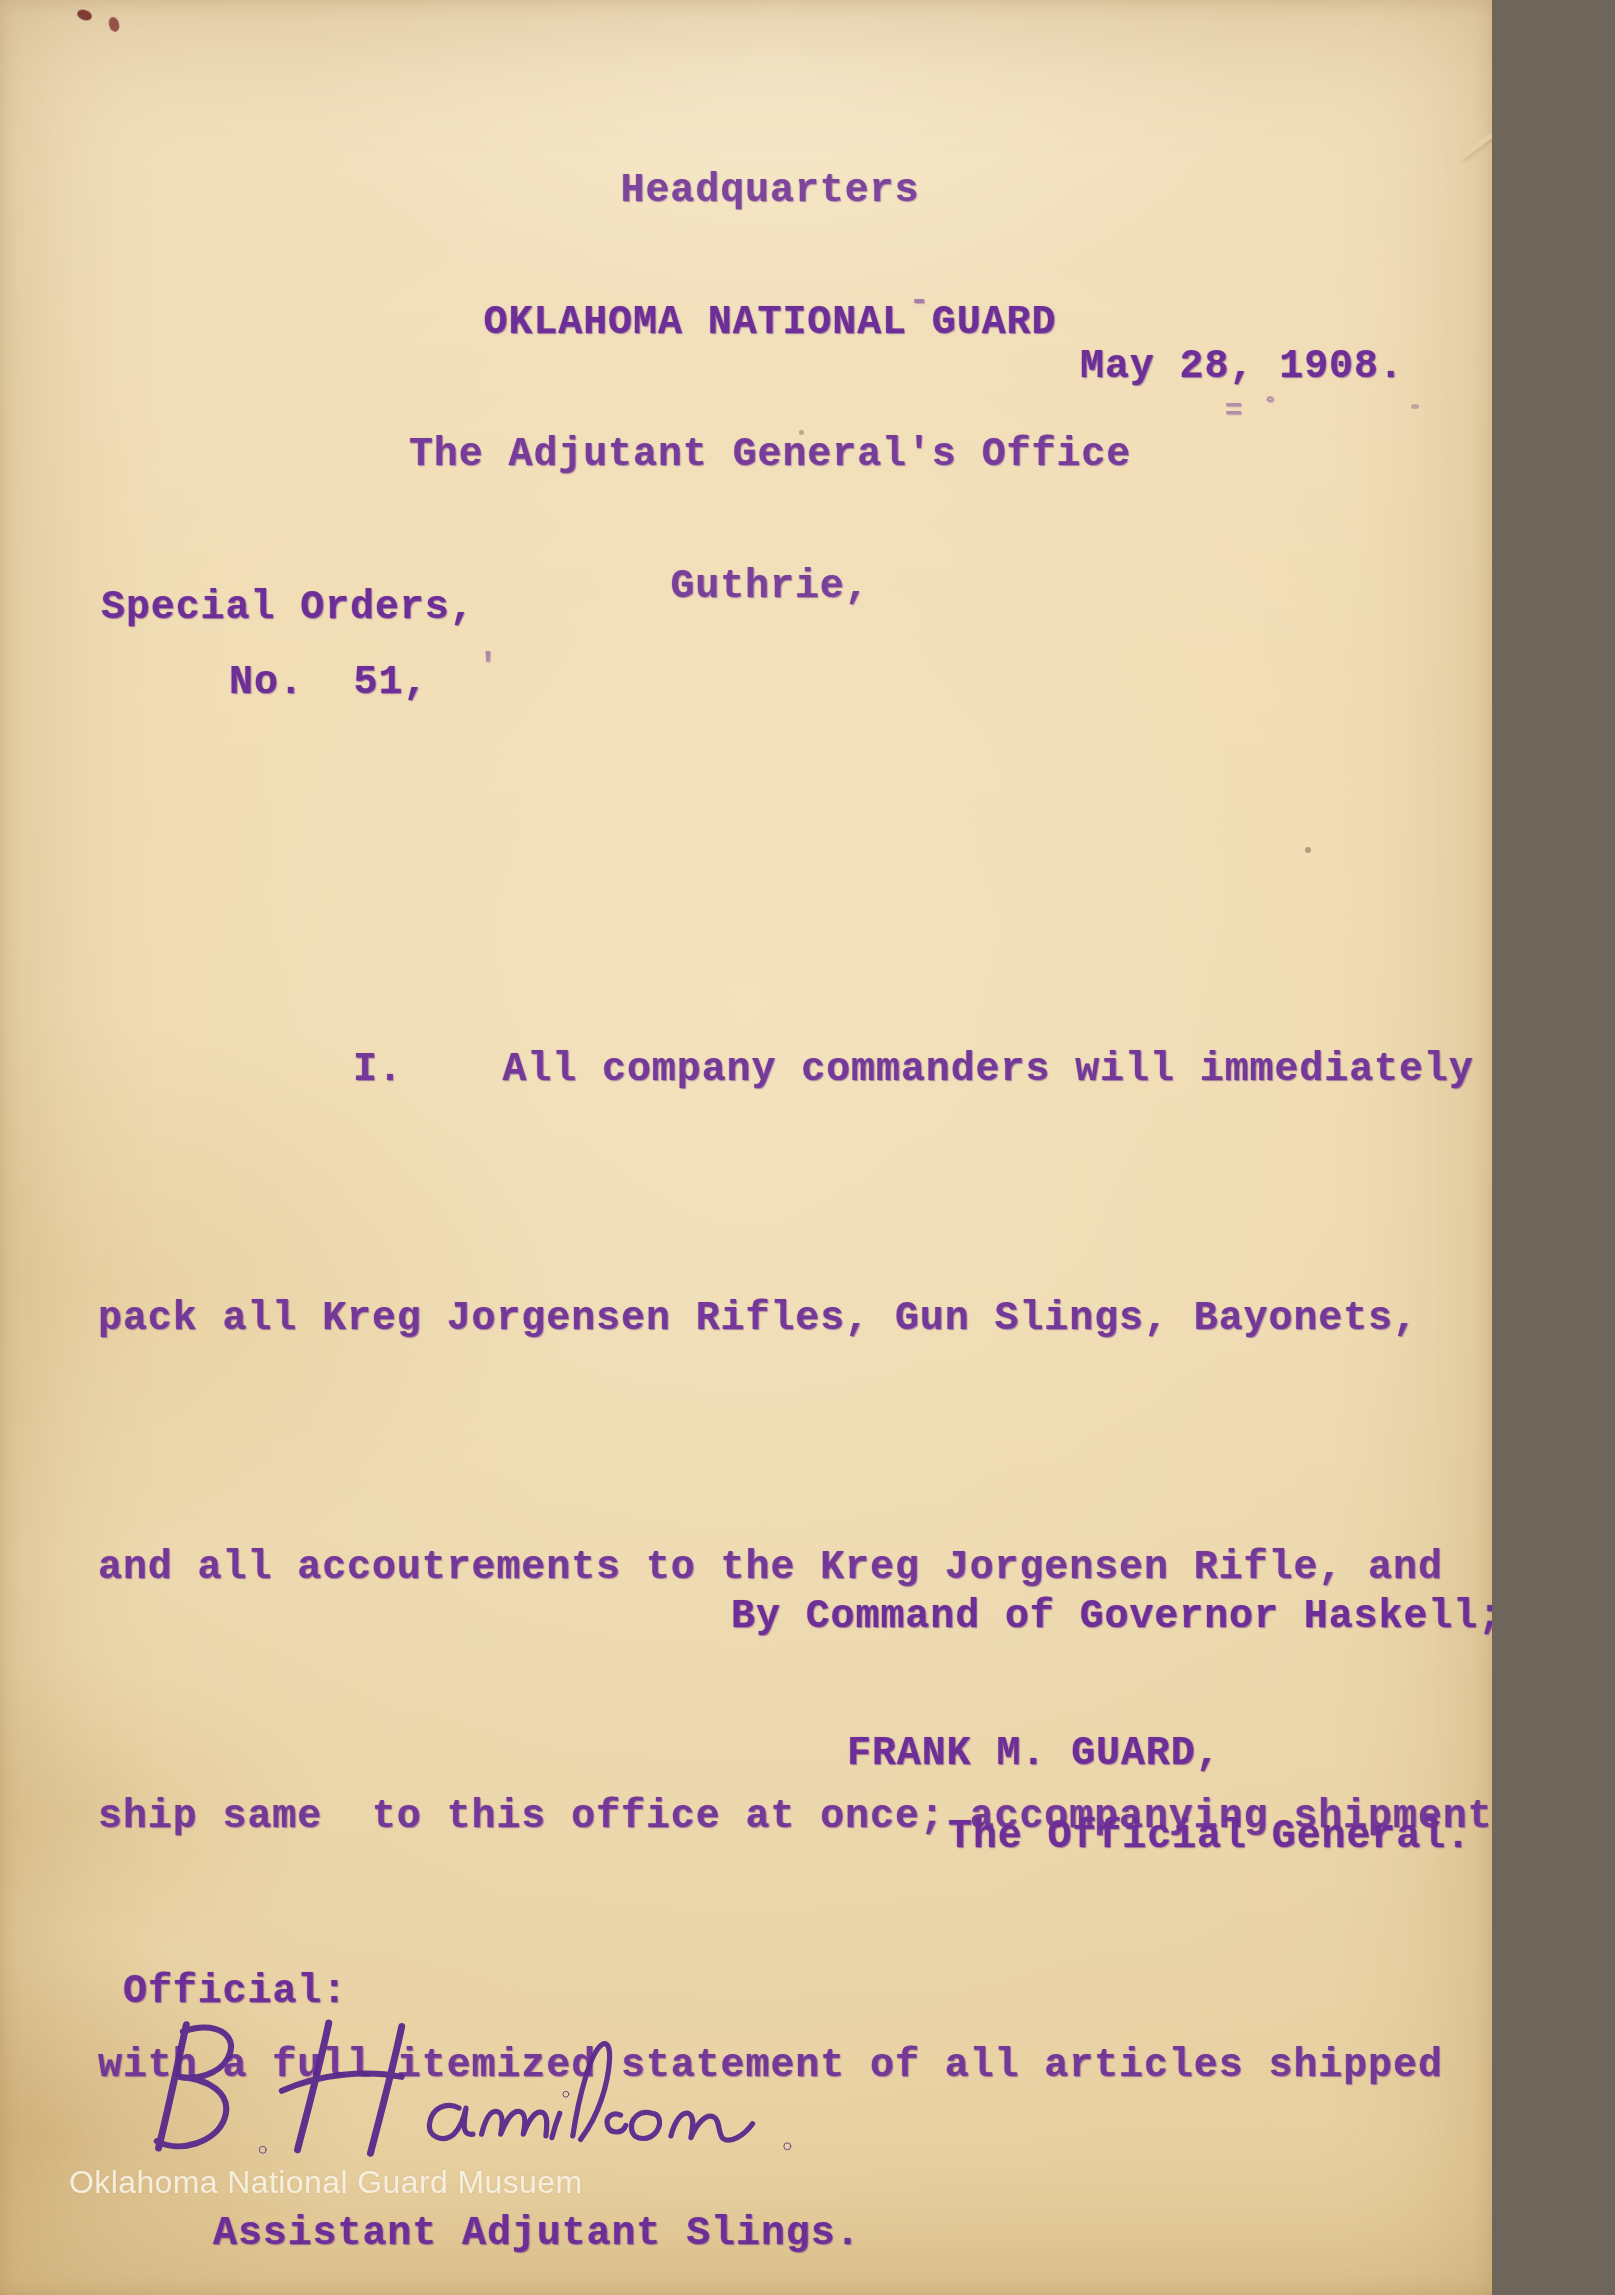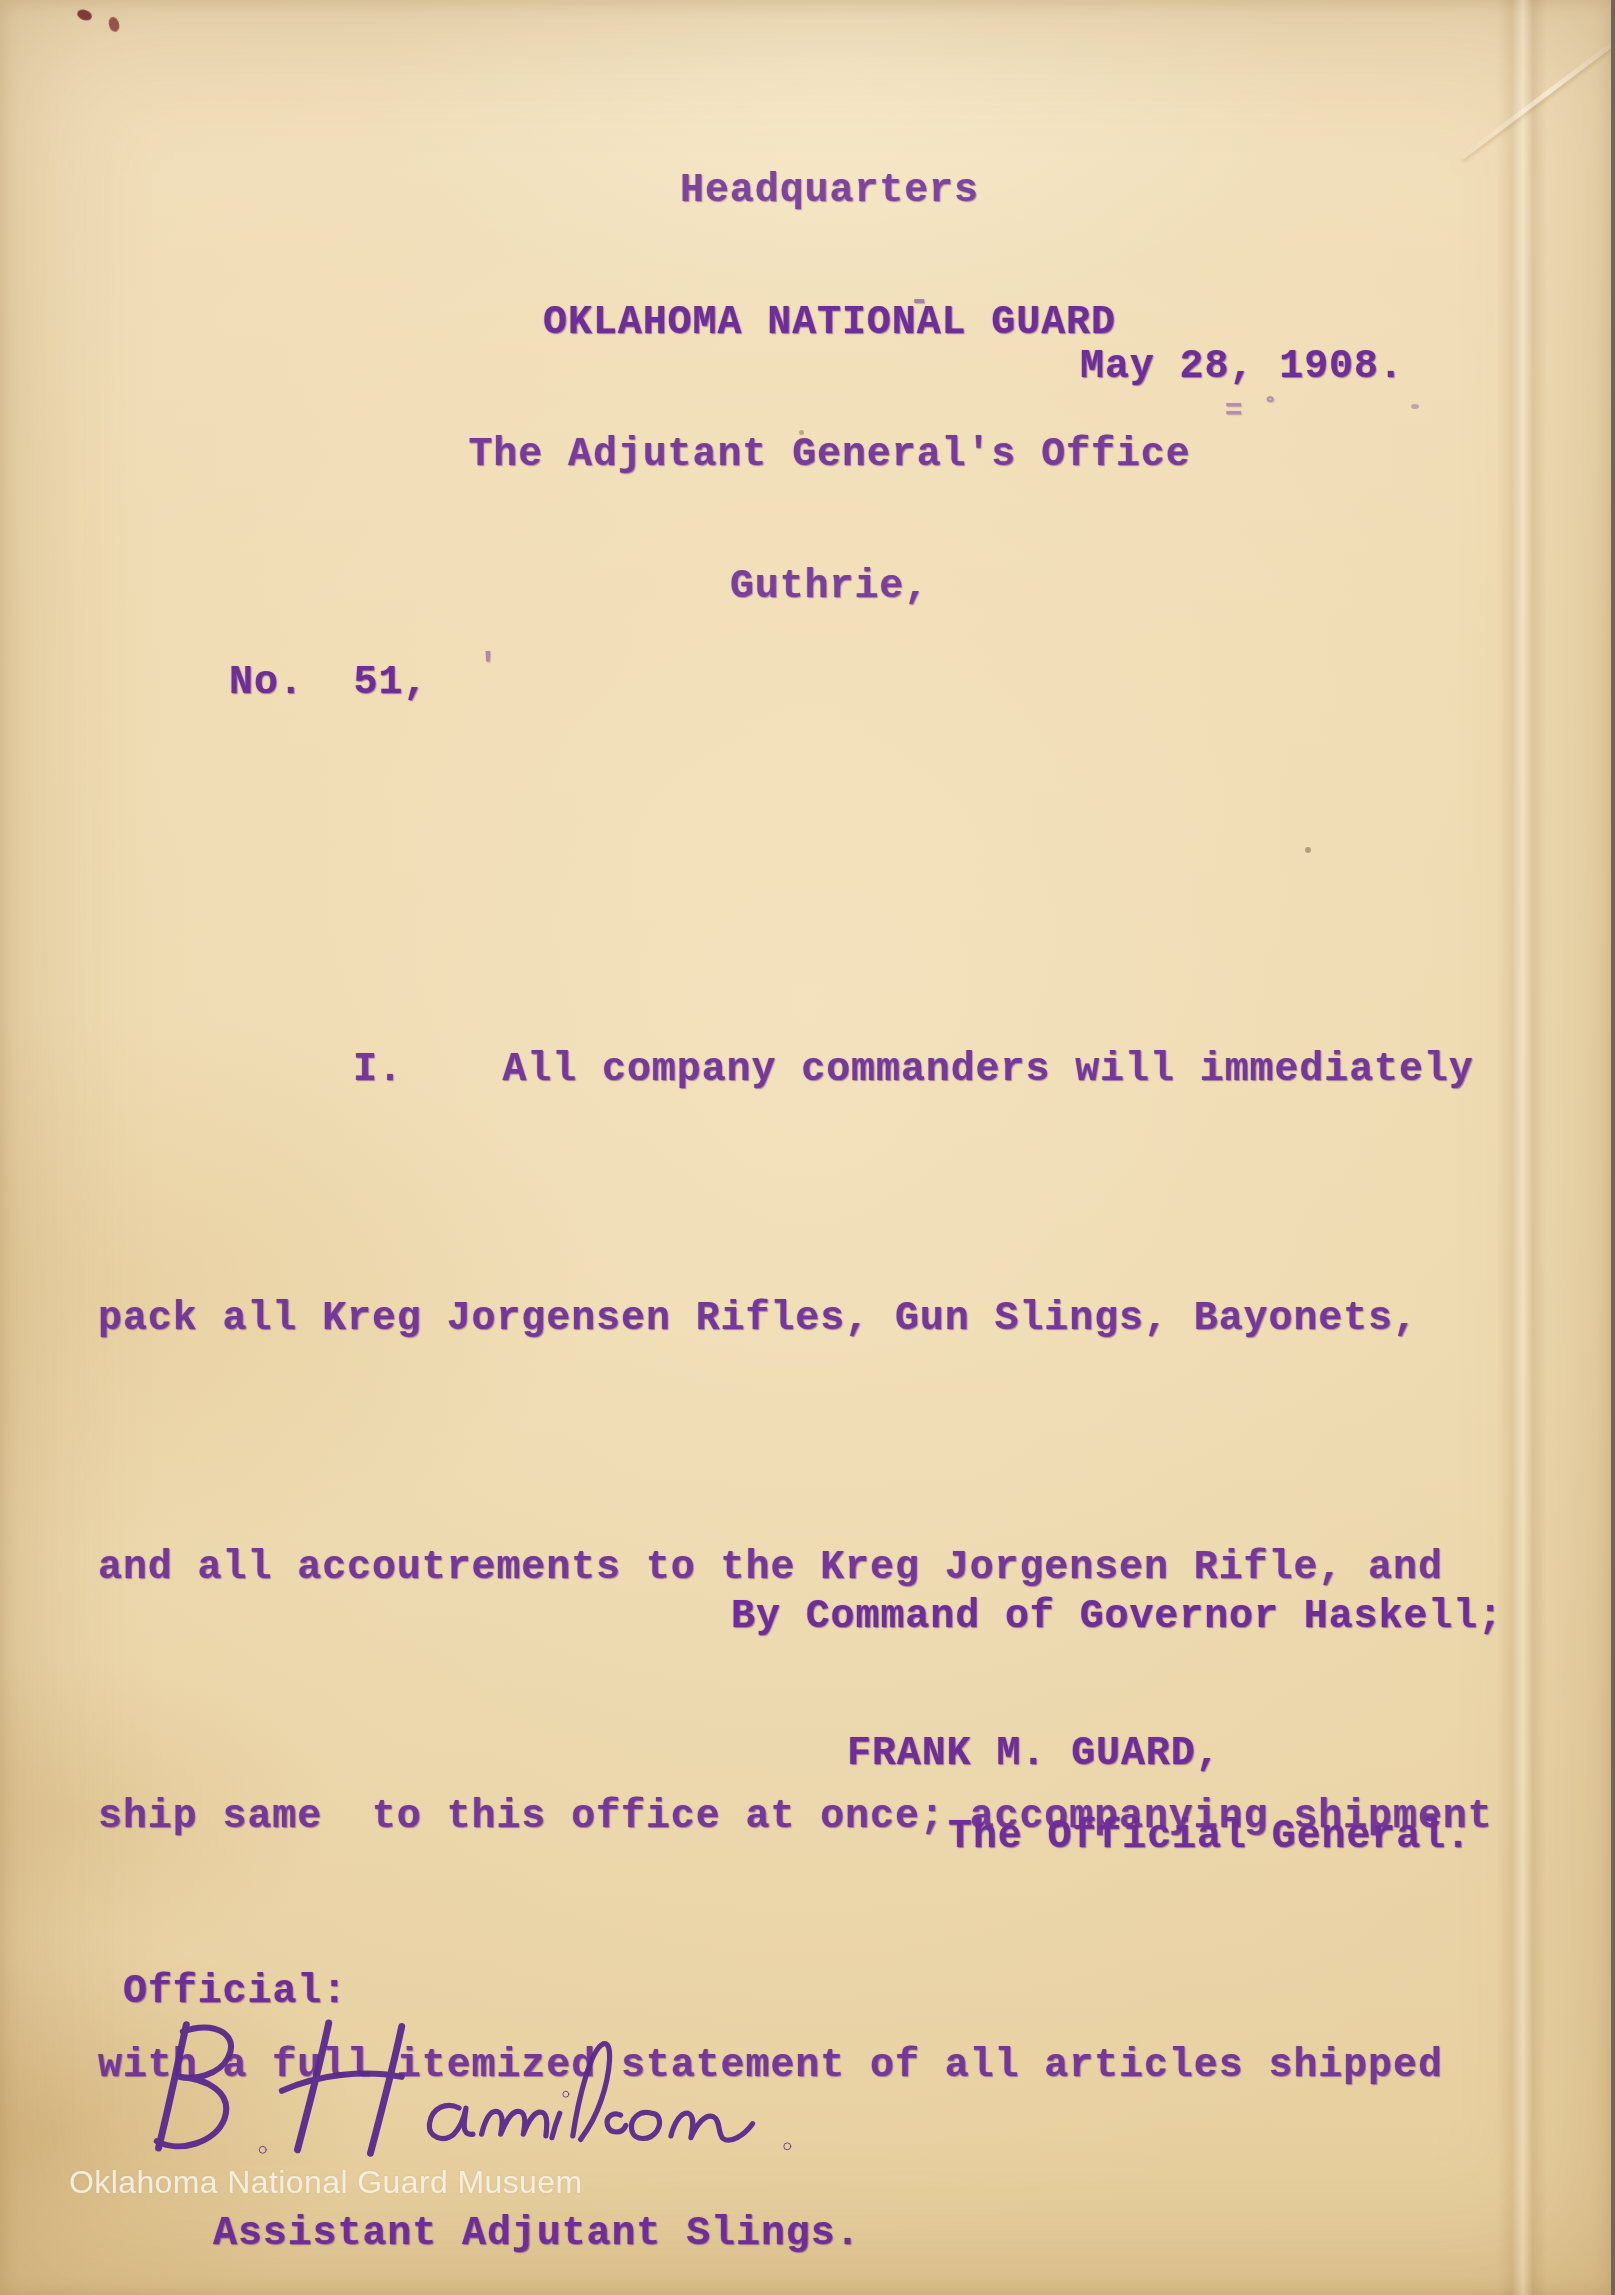--- a/index.html
+++ b/index.html
@@ -1,19 +1,19 @@
 <!DOCTYPE html>
 <html style="font-size:13.8px"><head>
 <meta charset="utf-8">
 <style>
   * { margin:0; padding:0; box-sizing:border-box; }
   html, body { background:#6e665a; }
   .page {
     position:relative;
-    width:1611px; height:2295px;
+    width:1492px; height:2295px;
     overflow:hidden;
     font-family:"Liberation Mono","DejaVu Sans Mono",monospace;
     background:
       radial-gradient(ellipse 773px 447px at 7% 56%, rgba(190,140,60,0.12), transparent 62%),
       radial-gradient(ellipse 447px 292px at 3% 93%, rgba(160,108,40,0.20), transparent 70%),
       radial-gradient(ellipse 361px 223px at 5% 79%, rgba(175,125,50,0.12), transparent 70%),
       radial-gradient(ellipse 653px 361px at 52% 3%, rgba(255,246,222,0.38), transparent 72%),
       radial-gradient(ellipse 1289px 1633px at 50% 44%, rgba(255,248,226,0.28), transparent 78%),
       linear-gradient(180deg, #f1dfbc 0%, #efdab0 28%, #edd8ad 58%, #e9d2a4 86%, #e6cd9b 100%);
     box-shadow: inset 0 0 146px rgba(140,95,35,0.30), inset 0 0 19px rgba(120,80,30,0.20);
@@ -102,20 +102,21 @@
 
   <div class="tw letterhead">
     <div class="lh1">Headquarters</div>
     <div class="lh2">OKLAHOMA NATIONAL GUARD</div>
     <div class="lh3">The Adjutant General's Office</div>
     <div class="lh4">Guthrie,</div>
   </div>
 
   <div class="tw date-line">May 28, 1908.</div>
 
+  <div class="tw so-title">Special Orders,</div>
   <div class="tw so-number">No.  51,</div>
 
   <div class="tw body-block">
     <div class="bl first">I.    All company commanders will immediately</div>
     <div class="bl">pack all Kreg Jorgensen Rifles, Gun Slings, Bayonets,</div>
     <div class="bl">and all accoutrements to the Kreg Jorgensen Rifle, and</div>
     <div class="bl">ship same  to this office at once; accompanying shipment</div>
     <div class="bl">with a full itemized statement of all articles shipped</div>
     
     

